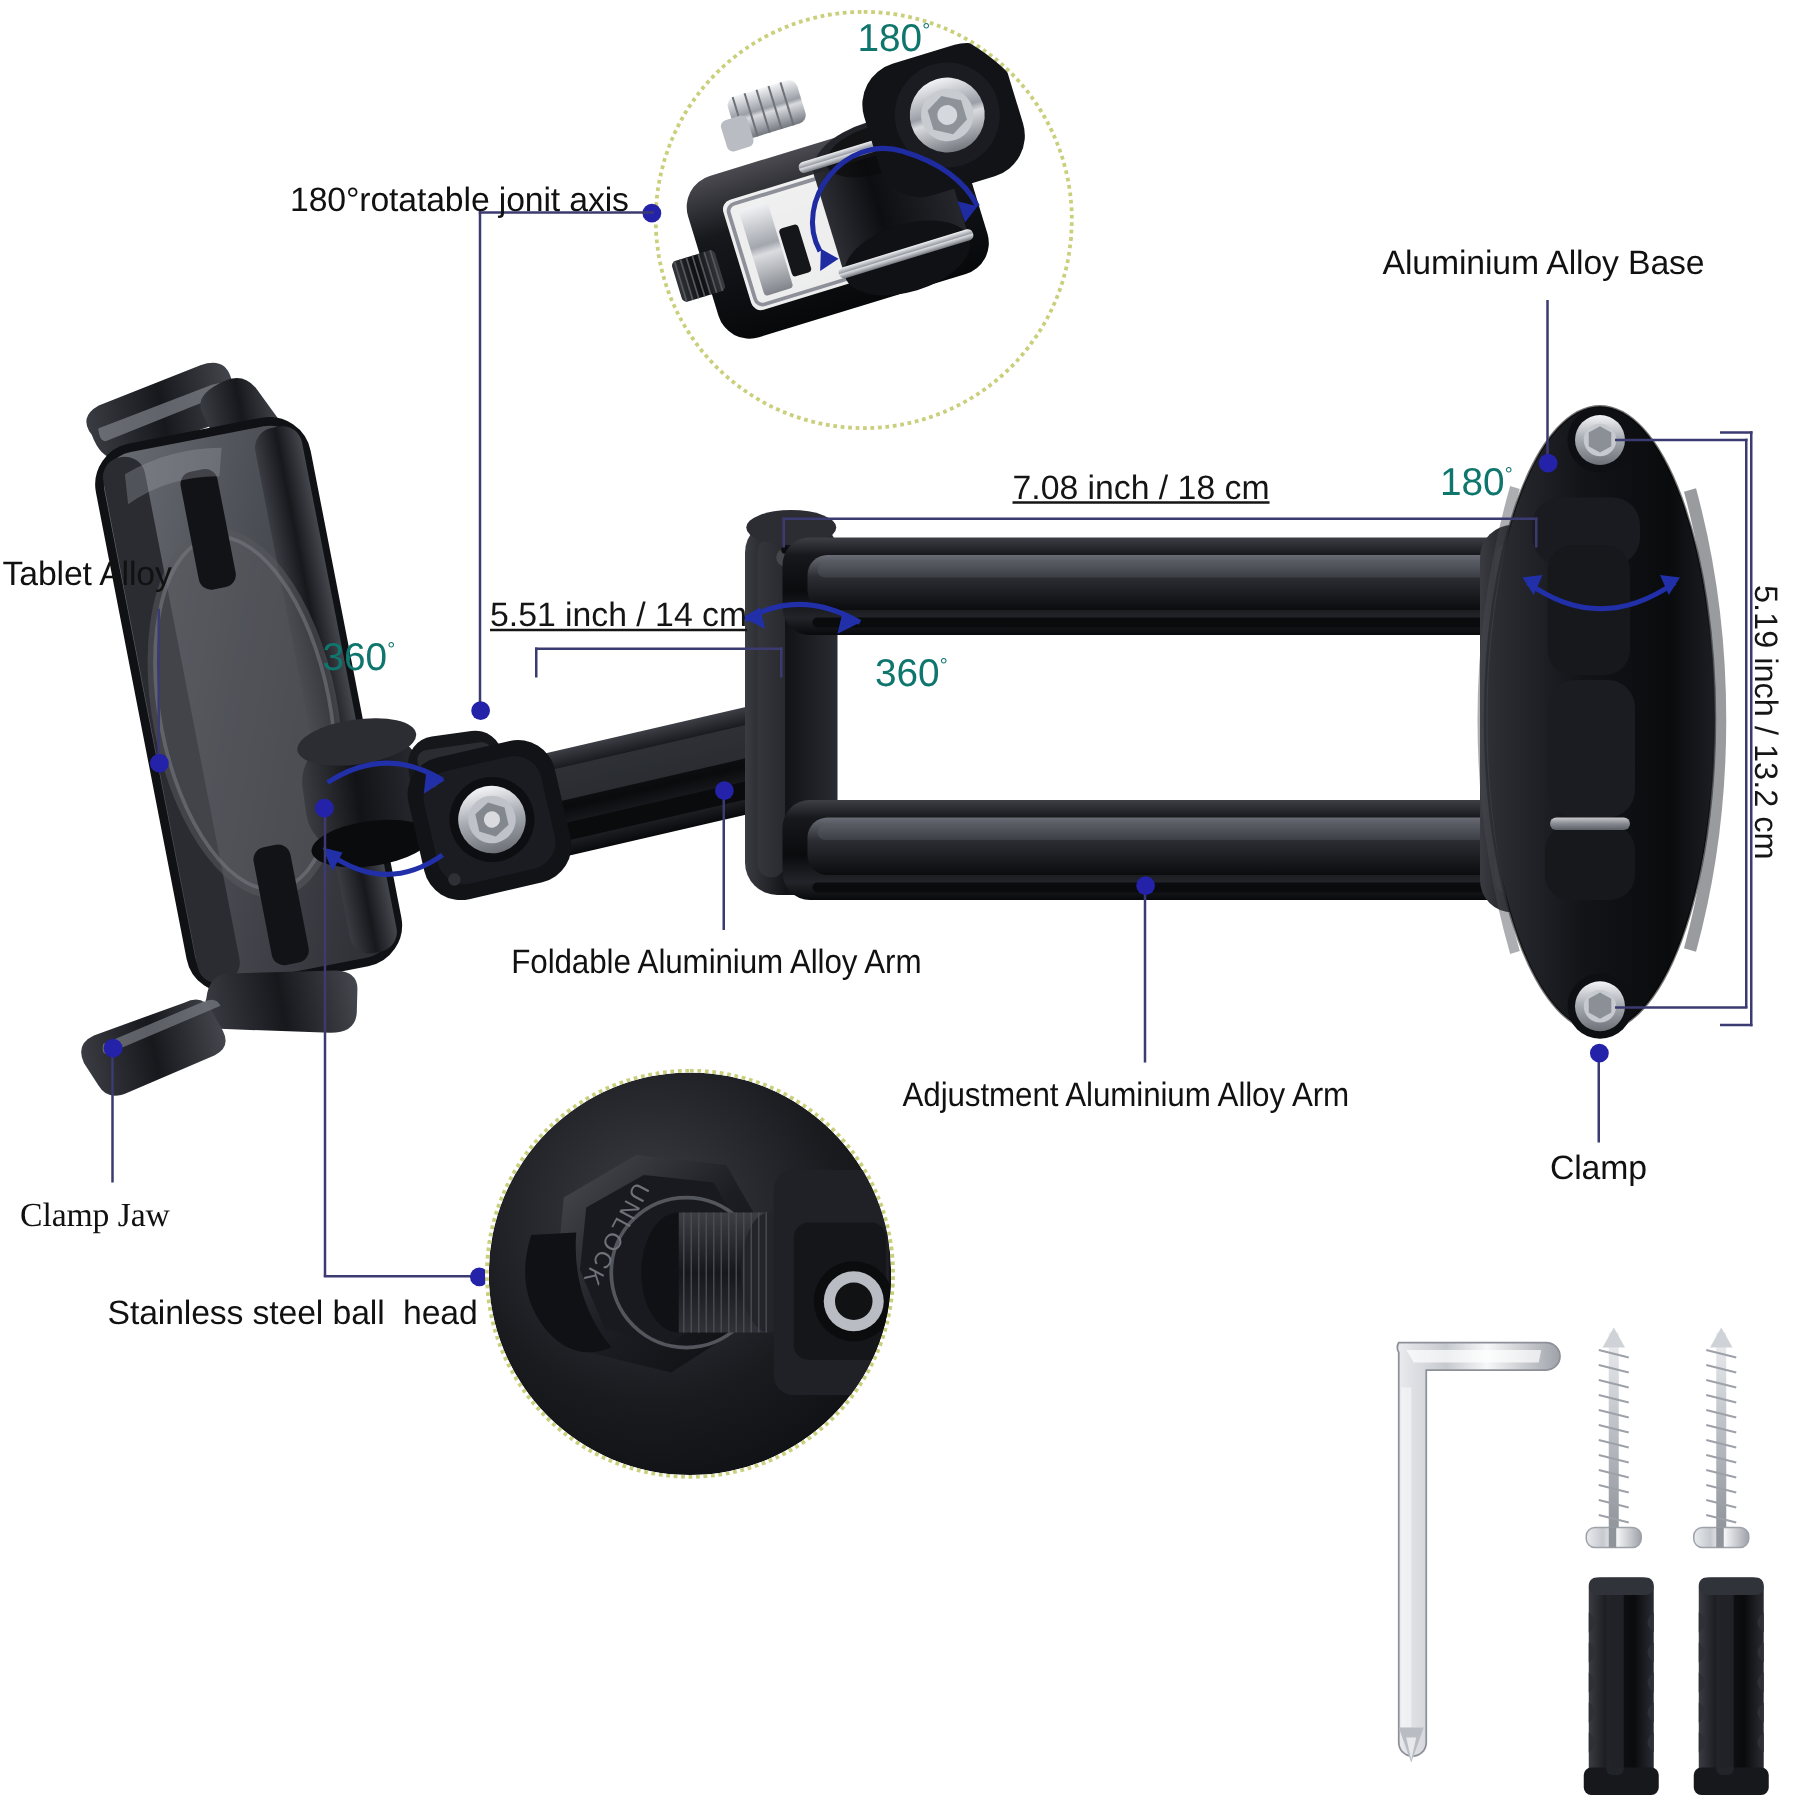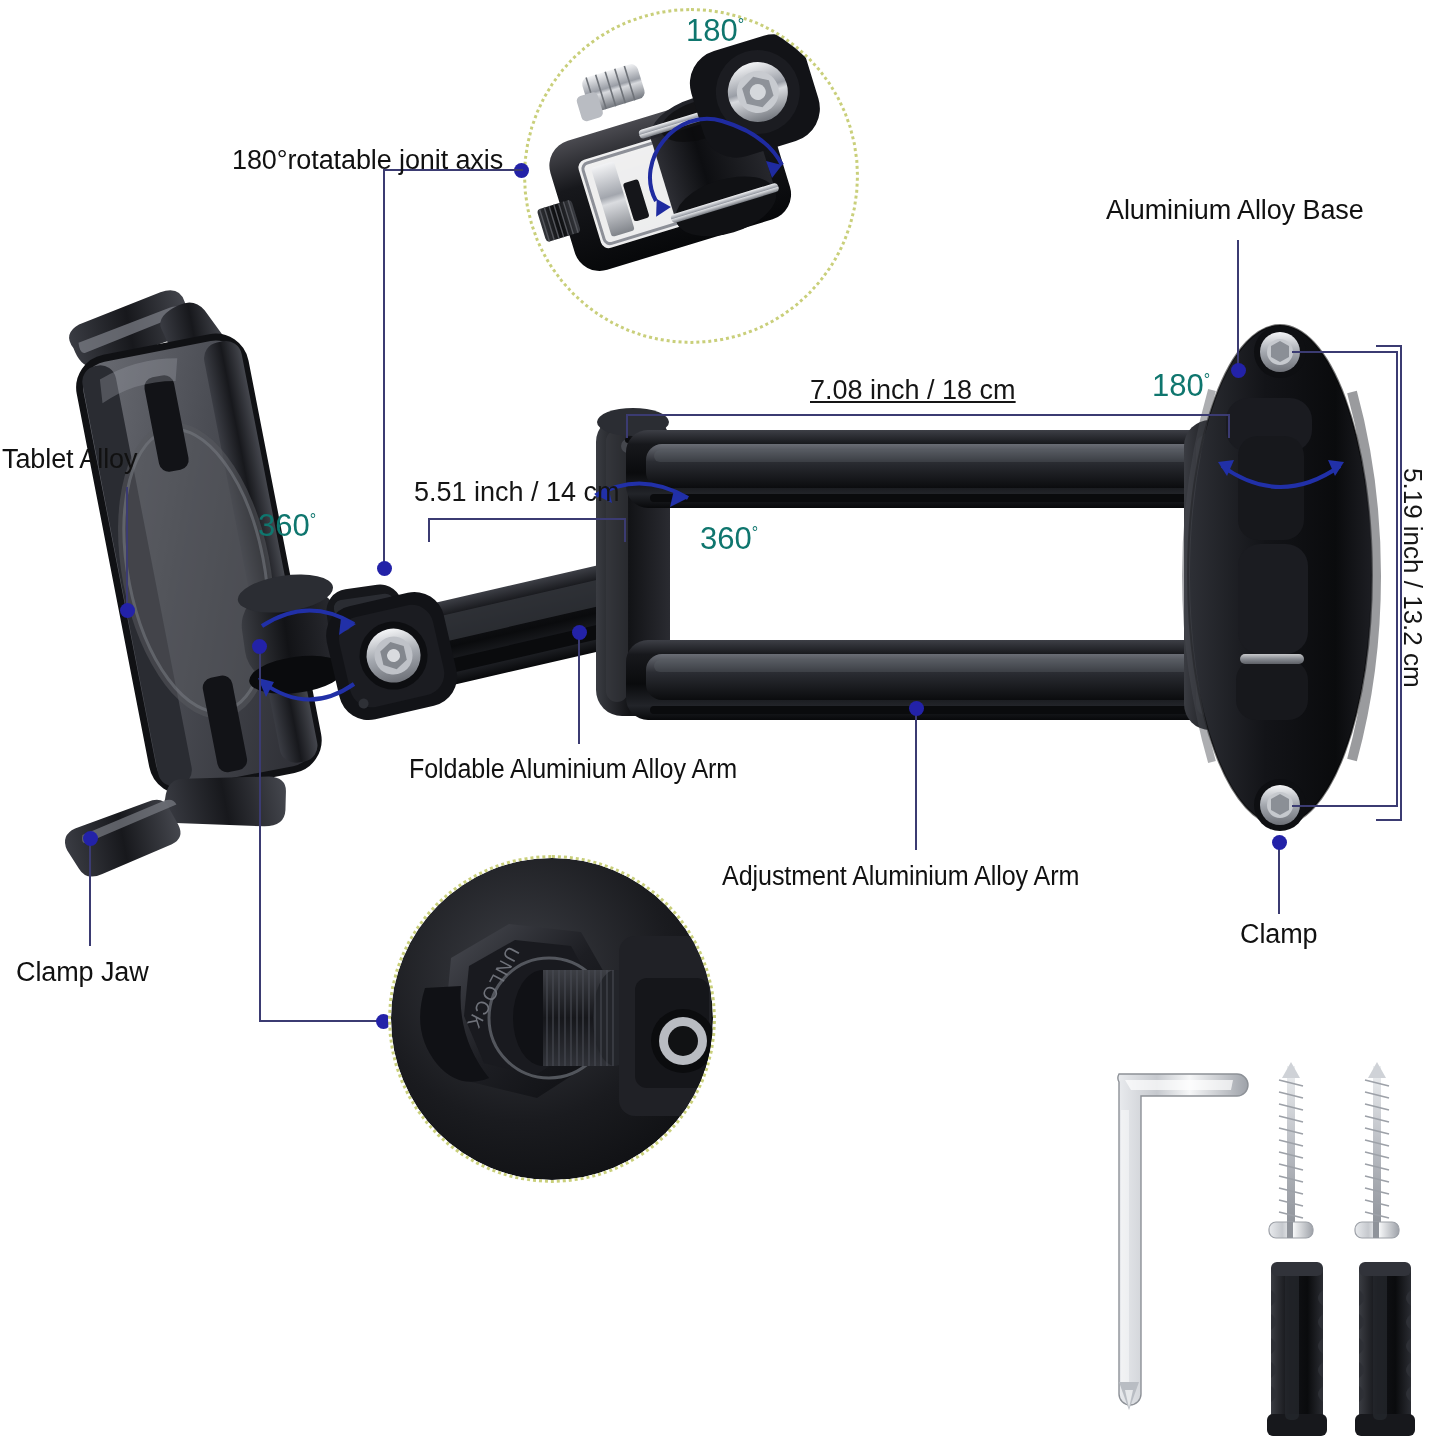--- a/index.html
+++ b/index.html
@@ -339,24 +339,25 @@
       <path d="M1218 182 l16 -2 l-7 16 z"></path>
       <path d="M1344 182 l-16 -2 l7 16 z"></path>
       <path d="M688 218 l-14 -8 l-4 17 z"></path>
     </g>
   </svg>
 
   <div class="label" style="left:2px;top:445px;">Tablet Alloy</div>
   <div class="lead v" style="left:126px;top:487px;height:120px;"></div>
   <div class="dot" style="left:127px;top:610px;"></div>
 
-  <div class="label" style="left:16px;top:958px;">Clamp Jaw</div>
+  <div class="label" style="left:16px;top:958px;font-family:Liberation Serif, serif;">Clamp Jaw</div>
   <div class="lead v" style="left:89px;top:838px;height:108px;"></div>
   <div class="dot" style="left:90px;top:838px;"></div>
 
+  <div class="label" style="left:86px;top:1036px;">Stainless steel ball  head</div>
   <div class="lead v" style="left:259px;top:646px;height:375px;"></div>
   <div class="lead h" style="left:259px;top:1020px;width:122px;"></div>
   <div class="dot" style="left:383px;top:1021px;"></div>
   <div class="dot" style="left:259px;top:646px;"></div>
 
   <div class="inset" style="left:388px;top:855px;width:322px;height:322px;">
     <svg class="inset-img" viewBox="0 0 322 322">
       <defs>
         <radialGradient id="knobBg" cx=".4" cy=".35" r=".85">
           <stop offset="0" stop-color="#3b3d43"></stop>
@@ -435,21 +436,21 @@
   <div class="lead v" style="left:1278px;top:842px;height:72px;"></div>
   <div class="dot" style="left:1279px;top:842px;"></div>
 
   <div class="lead h" style="left:1292px;top:351px;width:106px;"></div>
   <div class="lead v" style="left:1396px;top:351px;height:455px;"></div>
   <div class="lead h" style="left:1292px;top:805px;width:106px;"></div>
 
   <div class="dim" style="left:810px;top:375px;text-decoration:underline;">7.08 inch / 18 cm</div>
   <div class="brk down" style="left:626px;top:414px;width:600px;height:22px;"></div>
 
-  <div class="dim" style="left:414px;top:477px;">5.51 inch / 14 cm</div>
+  <div class="dim" style="left:392px;top:477px;text-decoration:underline;">5.51 inch / 14 cm</div>
   <div class="brk down" style="left:428px;top:518px;width:194px;height:22px;"></div>
 
   <div class="brk left" style="left:1376px;top:345px;width:24px;height:472px;"></div>
   <div class="vdim" style="left:1428px;top:468px;">5.19 inch / 13.2 cm</div>
 
   <div class="angle" style="left:258px;top:508px;"><span>360</span><span class="deg">°</span></div>
   <div class="angle" style="left:700px;top:521px;"><span>360</span><span class="deg">°</span></div>
   <div class="angle" style="left:1152px;top:368px;"><span>180</span><span class="deg">°</span></div>
 
   <svg class="abs" style="left:1085px;top:1050px;width:358px;height:393px;" viewBox="0 0 358 393">

